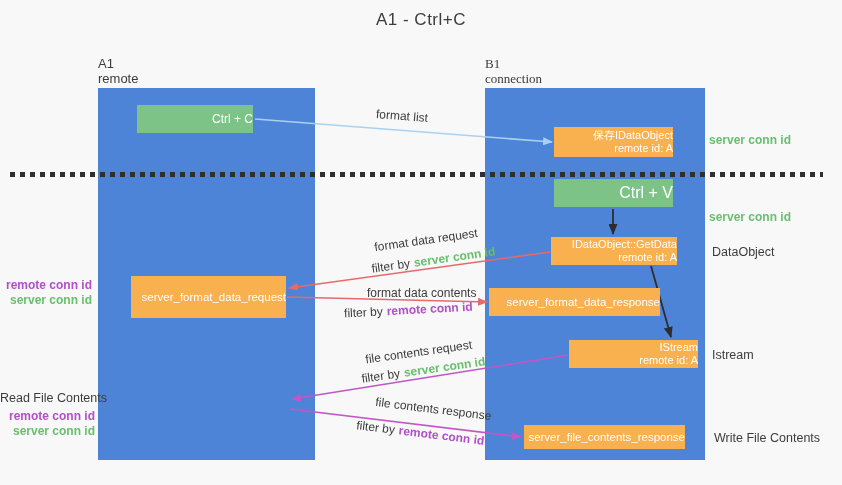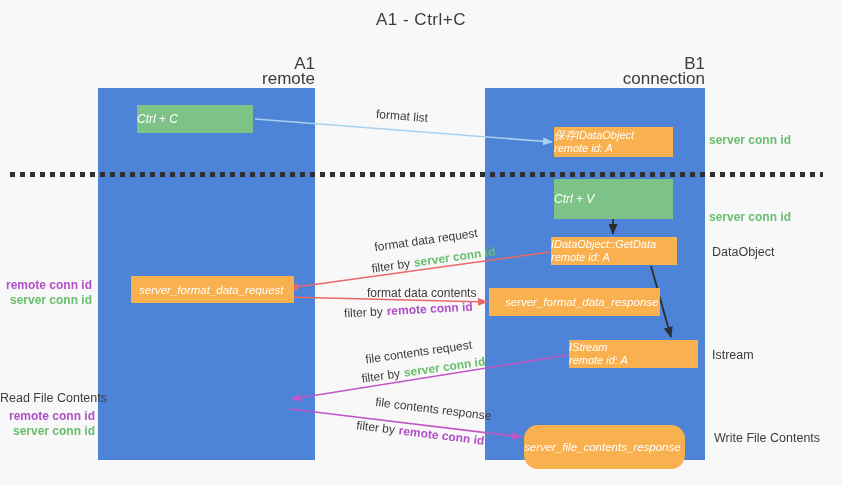--- a/index.html
+++ b/index.html
@@ -10,40 +10,40 @@
     font-family:"Liberation Sans","DejaVu Sans",sans-serif;
     overflow:hidden;
     color:var(--text-dark,#3c3c3c);
   }
   .title{
     position:absolute;top:9px;left:0;width:842px;
     text-align:center;font-size:17px;line-height:22px;
     color:var(--text-dark);letter-spacing:.5px;
   }
   .lane-header{
-    position:absolute;top:56px;text-align:right;
-    font-size:17px;line-height:15px;color:var(--text-dark);
+    position:absolute;top:56px;text-align:left;
+    font-size:13px;line-height:15px;color:var(--text-dark);
   }
   .lane-header.left{left:98px;width:217px;}
-  .lane-header.right{left:485px;width:220px;}
+  .lane-header.right{left:485px;width:220px;font-family:Liberation Serif, serif;}
   .lane{
     position:absolute;top:88px;height:372px;
     background:var(--lane-blue);
   }
   .lane.left{left:98px;width:217px;}
   .lane.right{left:485px;width:220px;}
   .dotted-line{
     position:absolute;left:10px;top:172px;width:813px;height:5px;
     background:repeating-linear-gradient(90deg,var(--dotted-line) 0 5px,transparent 5px 10px);
   }
   .arrows{position:absolute;left:0;top:0;pointer-events:none;}
   .box{
     position:absolute;display:flex;flex-direction:column;
-    align-items:flex-start;justify-content:center;
-    color:var(--box-text,#fff);text-align:center;font-style:italic;
+    align-items:flex-end;justify-content:center;
+    color:var(--box-text,#fff);text-align:center;
   }
   .box.green{background:var(--box-green);}
   .box.orange{background:var(--box-orange);}
   .box .l{display:block;}
   .alabel{
     position:absolute;font-size:12px;white-space:nowrap;
     color:var(--text-dark);
   }
   .hl{font-weight:bold;margin-left:4px;}
   .green-t{color:var(--text-green);}
@@ -109,44 +109,44 @@
 
   <div class="box green" style="left:137px;top:105px;width:116px;height:28px;font-size:12px;">
     <span class="l">Ctrl + C</span>
   </div>
 
   <div class="box orange" style="left:554px;top:127px;width:119px;height:30px;font-size:11px;line-height:13px;">
     <span class="l">保存IDataObject</span>
     <span class="l">remote id: A</span>
   </div>
 
-  <div class="box green" style="left:554px;top:179px;width:119px;height:40px;font-size:12px;">
+  <div class="box green" style="left:554px;top:179px;width:119px;height:28px;font-size:16px;">
     <span class="l">Ctrl + V</span>
   </div>
 
   <div class="box orange" style="left:551px;top:237px;width:126px;height:28px;font-size:11px;line-height:13px;">
     <span class="l">IDataObject::GetData</span>
     <span class="l">remote id: A</span>
   </div>
 
-  <div class="box orange" style="left:131px;top:276px;width:155px;height:27px;font-size:11.5px;padding-left:8px;">
+  <div class="box orange" style="left:131px;top:276px;width:155px;height:42px;font-size:11.5px;">
     <span class="l">server_format_data_request</span>
   </div>
 
   <div class="box orange" style="left:489px;top:288px;width:155px;height:28px;font-size:11.5px;padding-left:16px;">
     <span class="l">server_format_data_response</span>
   </div>
 
   <div class="box orange" style="left:569px;top:340px;width:129px;height:28px;font-size:11px;line-height:13px;">
     <span class="l">IStream</span>
     <span class="l">remote id: A</span>
   </div>
 
 
-  <div class="box orange" style="left:524px;top:425px;width:161px;height:44px;font-size:11.5px;border-radius:14px;">
+  <div class="box orange" style="left:524px;top:425px;width:161px;height:24px;font-size:11.5px;">
     <span class="l">server_file_contents_response</span>
   </div>
 
   <div class="alabel r4" style="left:376px;top:109px;">format list</div>
 
   <div class="alabel rm8" style="left:374px;top:233px;">format data request</div>
 
   <div class="alabel rm8" style="left:371px;top:253px;">
     <span>filter by</span><span class="hl green-t">server conn id</span>
   </div>

